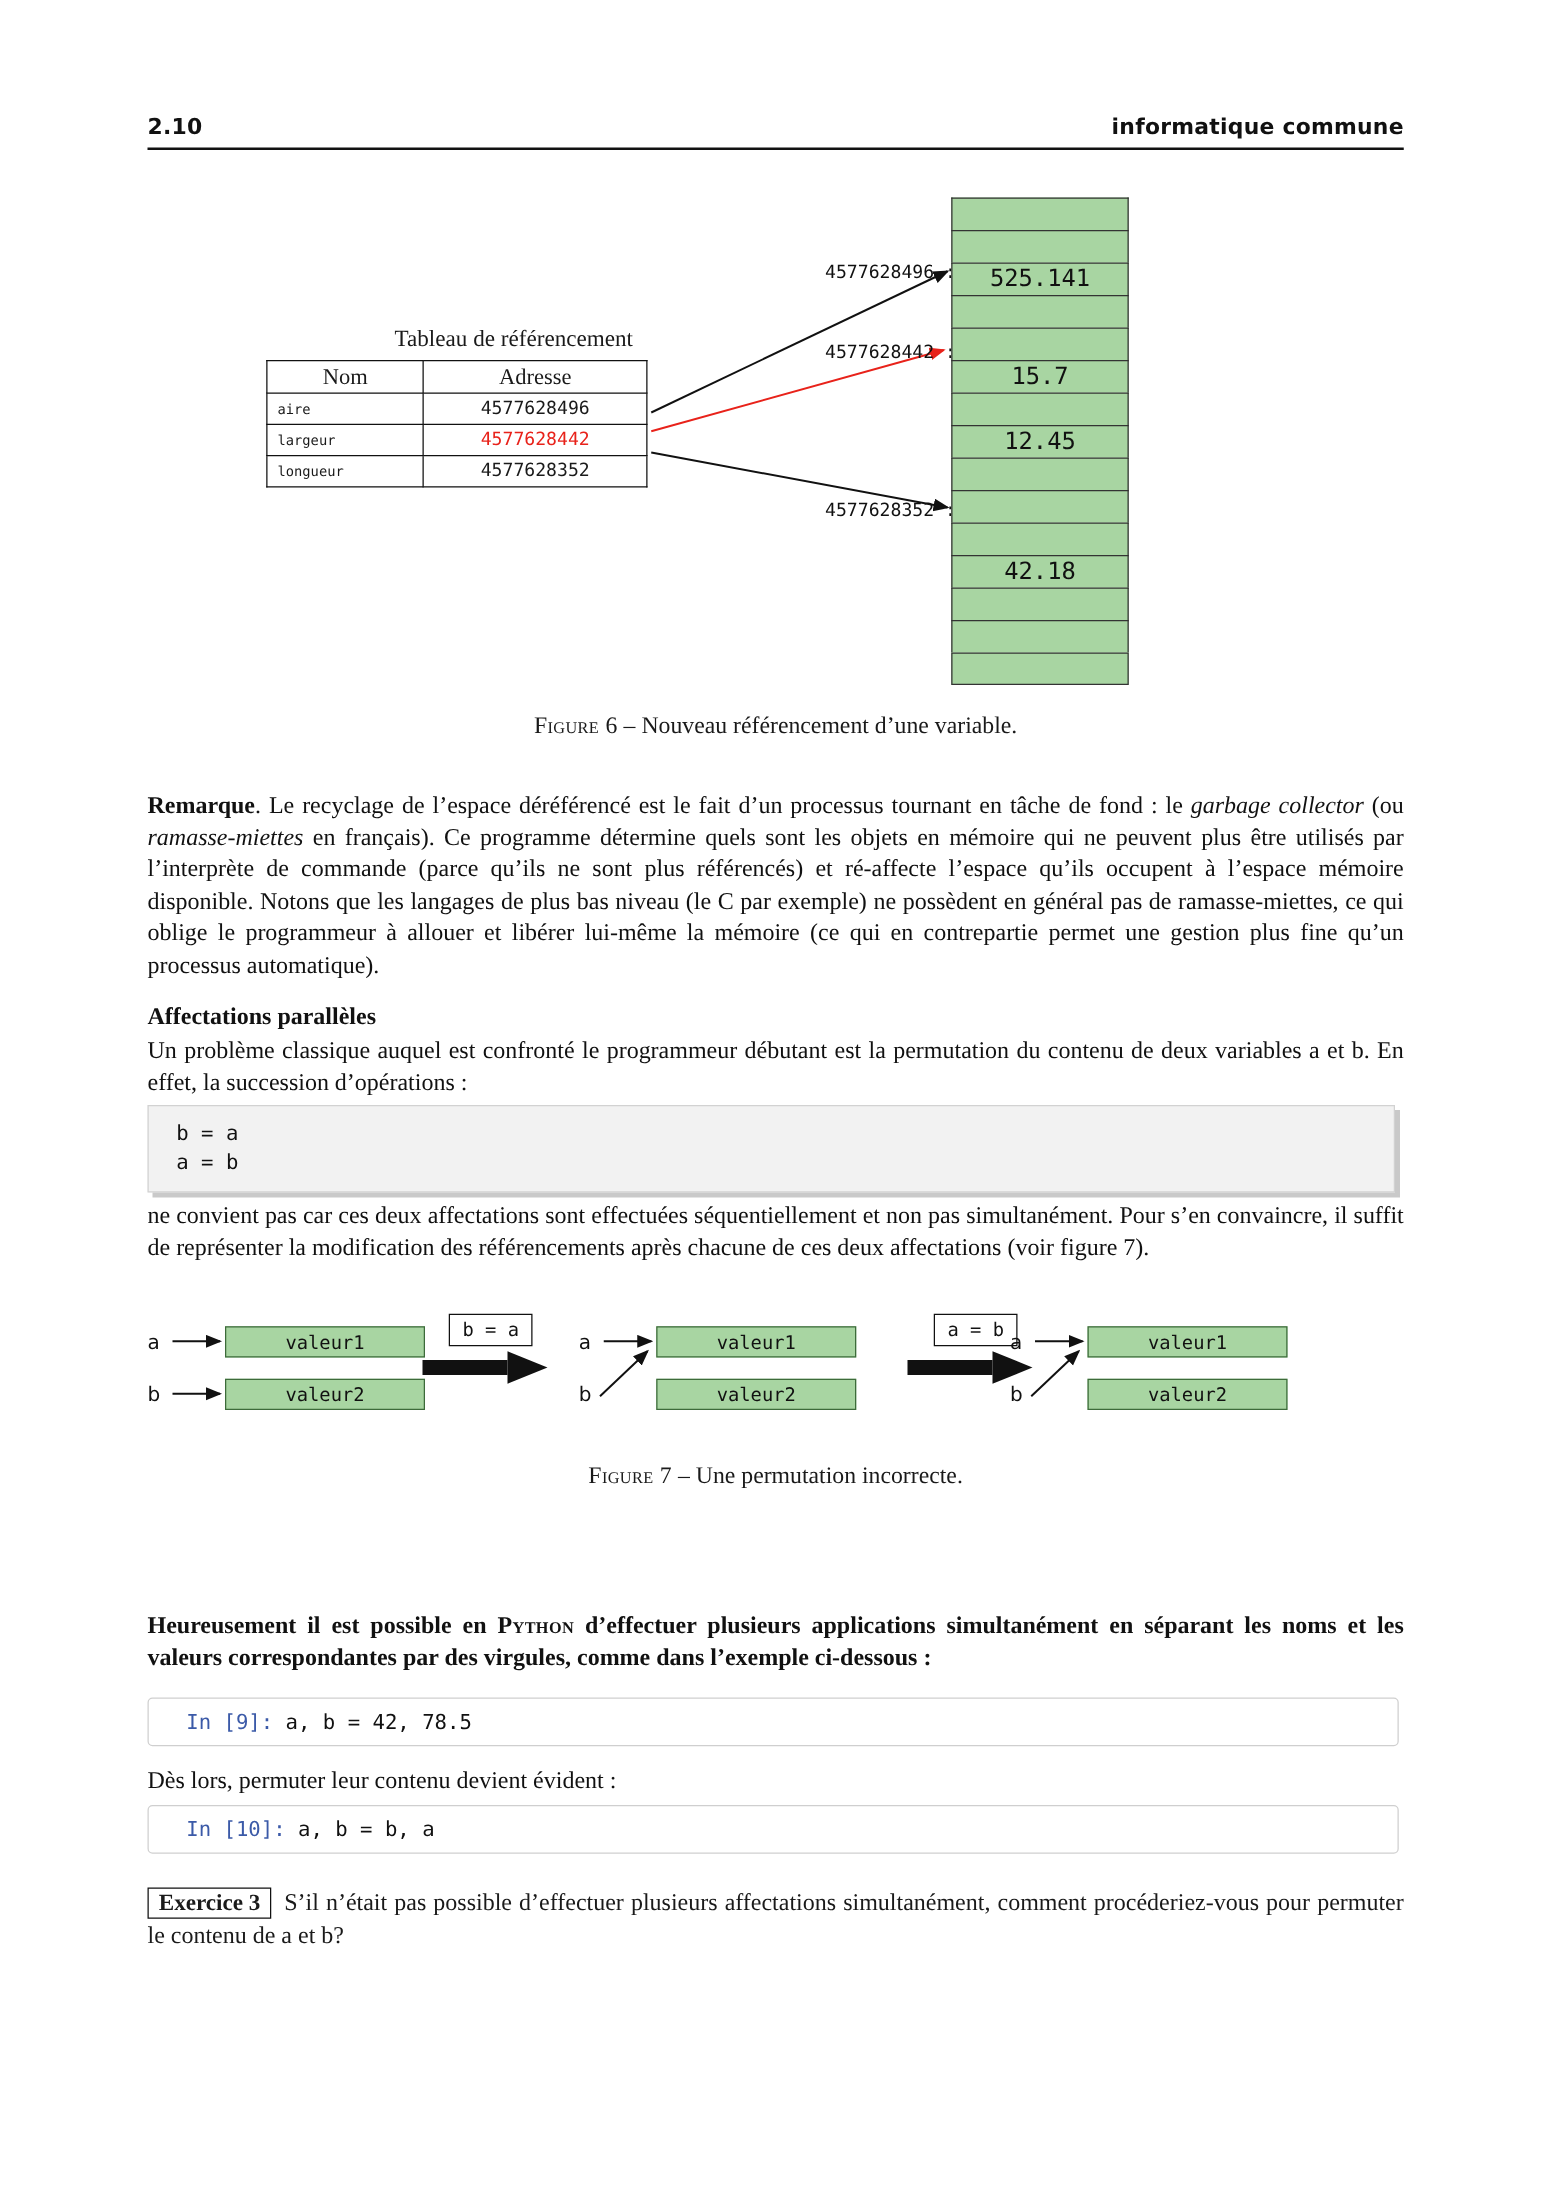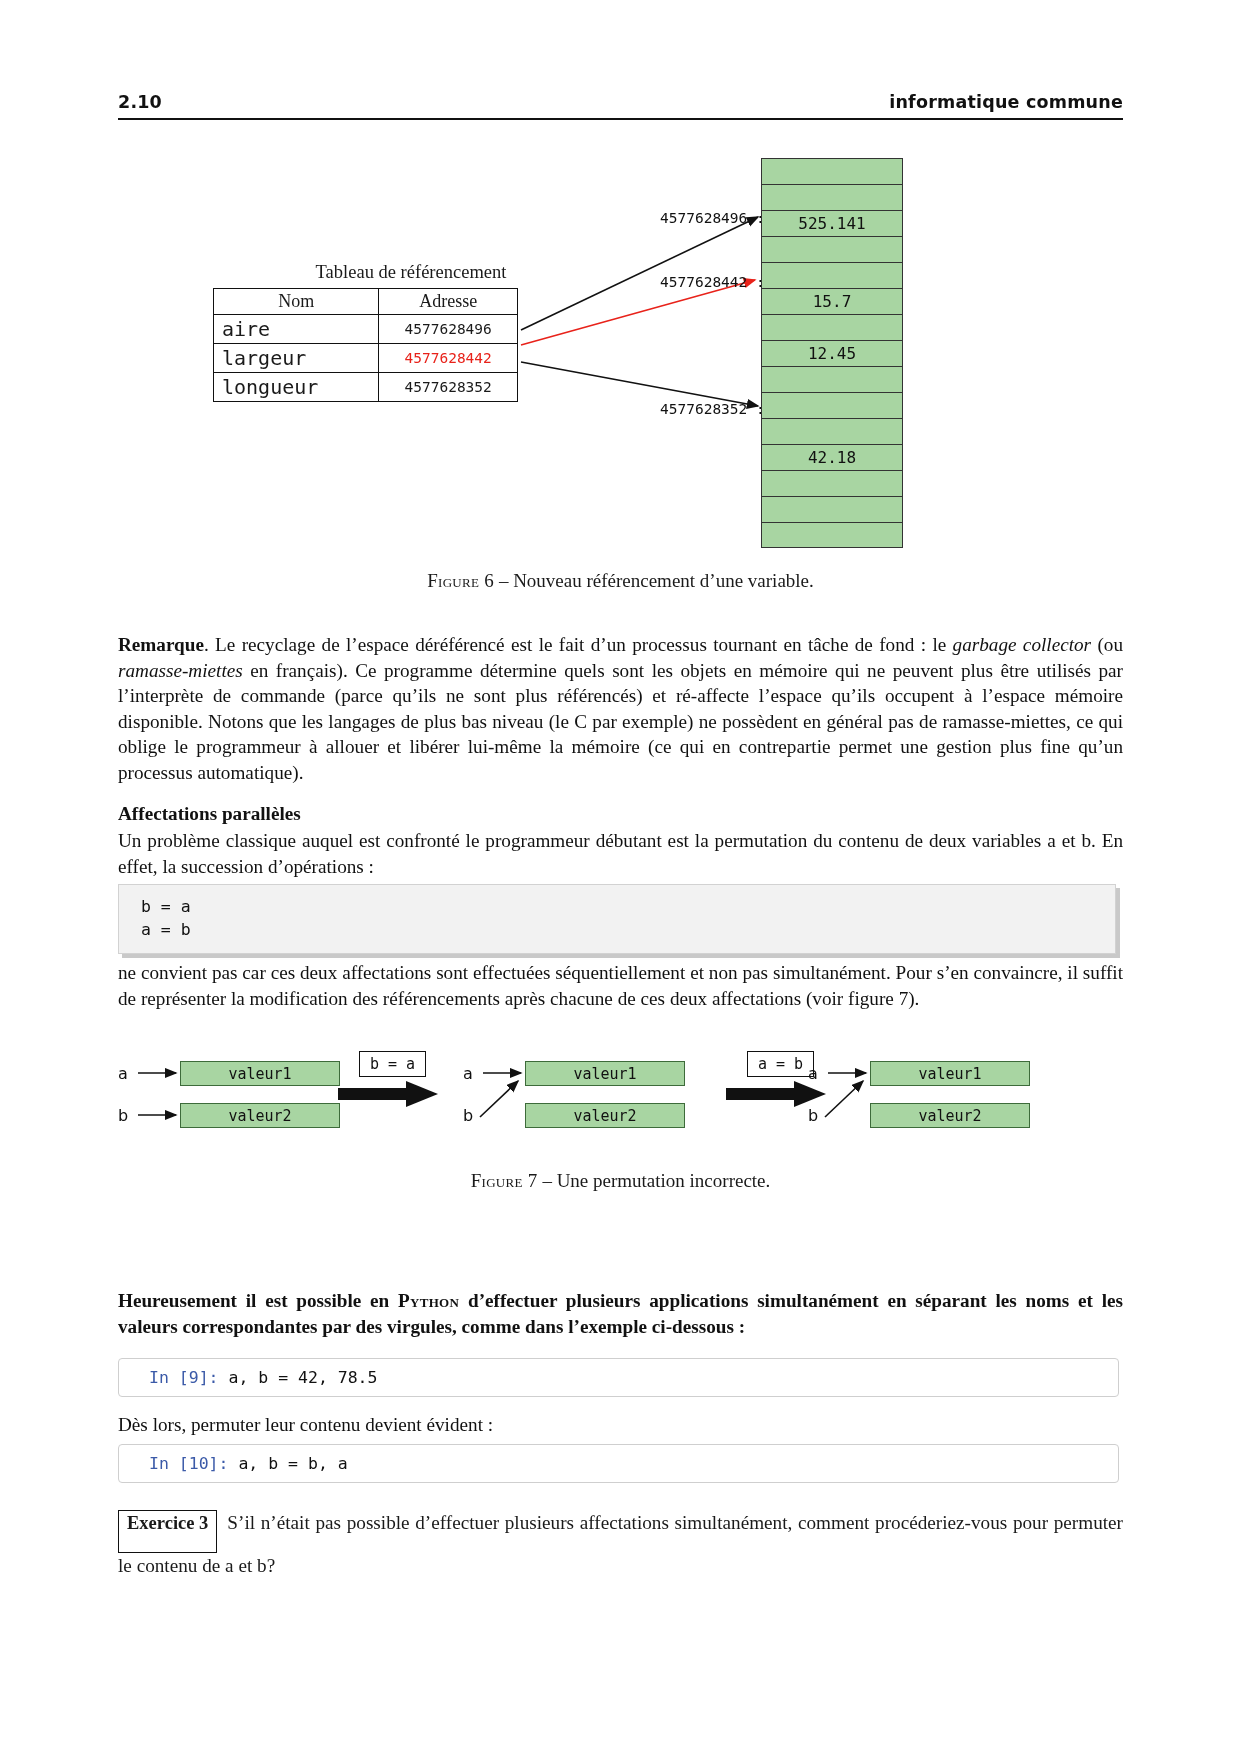--- a/index.html
+++ b/index.html
@@ -78,21 +78,21 @@
     height: 20px;
   }
   .ref-table th {
     font-weight: normal;
     font-size: 18px;
     font-family: "Liberation Serif", serif;
     text-align: center;
   }
   .ref-table td.name {
     font-family: "DejaVu Sans Mono", monospace;
-    font-size: 20px;
+    font-size: 11px;
     padding-left: 8px;
     text-align: left;
   }
   .ref-table td.addr {
     font-family: "DejaVu Sans Mono", monospace;
     font-size: 14.5px;
     text-align: center;
   }
   .red { color: #e8221a; }
 
@@ -102,21 +102,21 @@
     top: 8px;
     width: 142px;
   }
   .memcell {
     height: 26px;
     background: #a8d5a2;
     border: 1px solid #333;
     border-bottom: none;
     box-sizing: border-box;
     font-family: "DejaVu Sans Mono", monospace;
-    font-size: 16px;
+    font-size: 19px;
     text-align: center;
     line-height: 25px;
     color: #111;
   }
   .memcell:last-child { border-bottom: 1px solid #333; }
 
   .addrlabel {
     position: absolute;
     font-family: "DejaVu Sans Mono", monospace;
     font-size: 14.5px;
@@ -225,21 +225,21 @@
     font-family: "DejaVu Sans Mono", monospace;
     font-size: 15px;
     padding: 3px 10px;
     color: #111;
   }
 
   
   .exbox {
     display: inline-block;
     border: 1px solid #111;
-    padding: 2px 8px 18px 8px;
+    padding: 2px 8px 0 8px;
     font-weight: bold;
     font-size: 18.5px;
     margin-right: 10px;
     line-height: 1.15;
   }
   .exwrap {
     position: absolute;
     left: 118px;
     width: 1005px;
     font-size: 19.2px;

